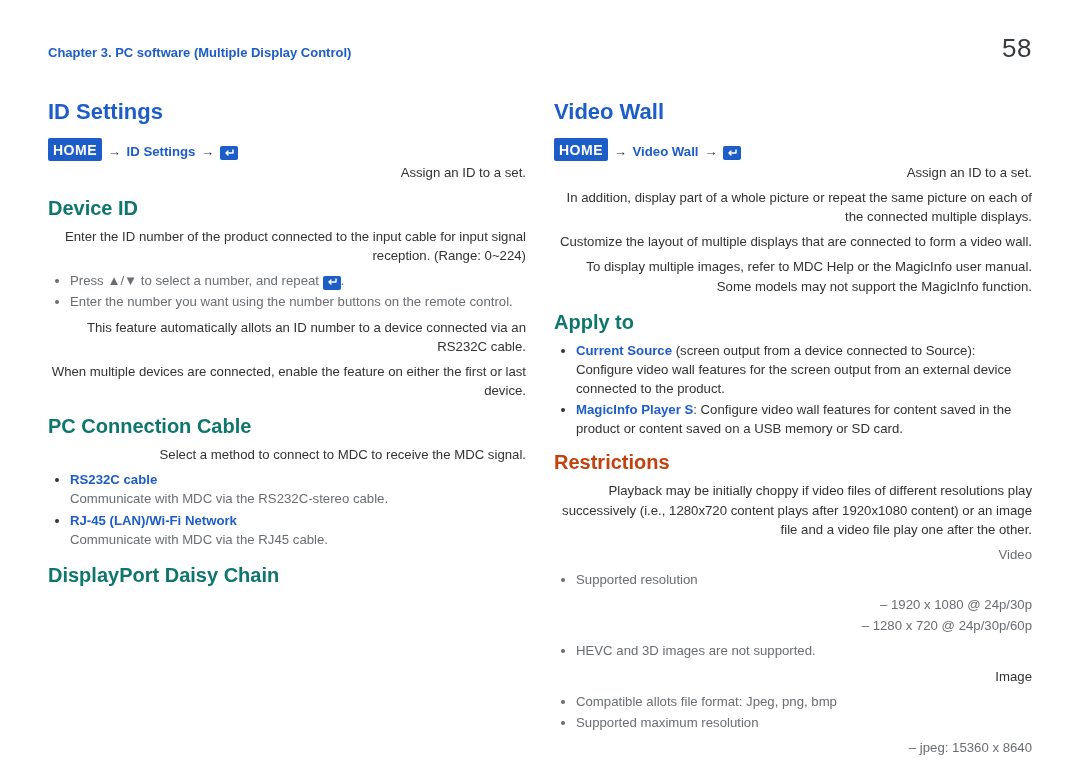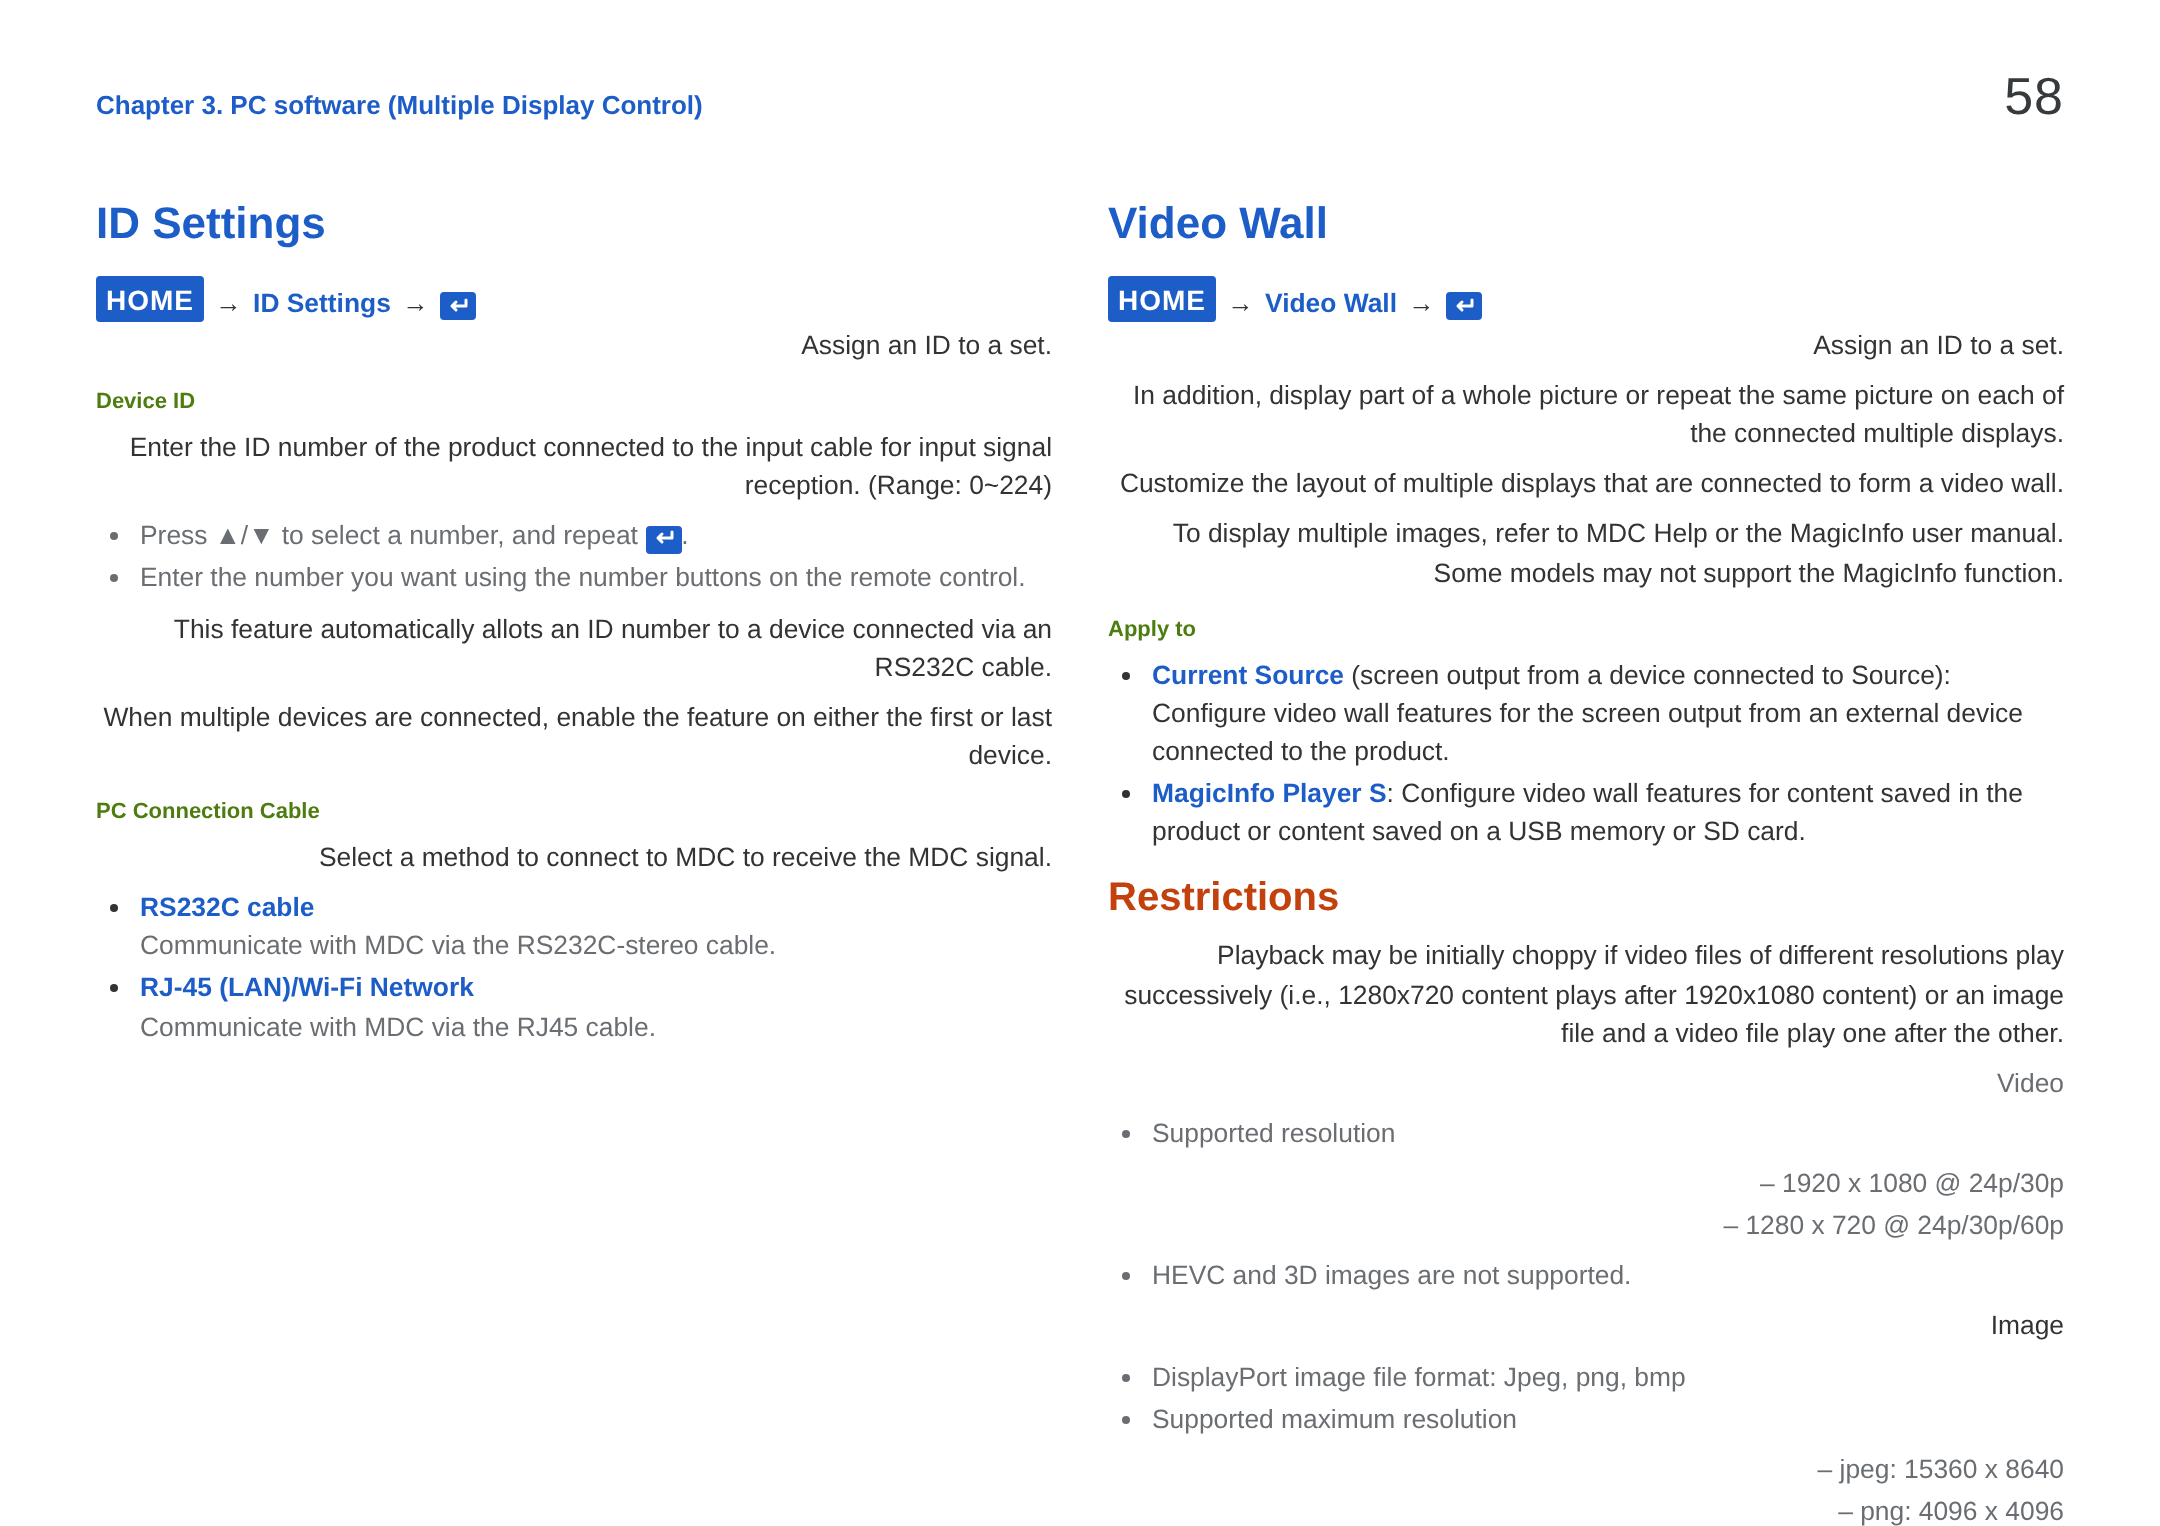--- a/index.html
+++ b/index.html
@@ -43,22 +43,22 @@
     flex: 1;
     min-width: 0;
   }
   h1.section {
     color: #1d5dc7;
     font-size: 22px;
     font-weight: 600;
     margin: 0 0 10px 0;
   }
   h2.sub {
-    color: #4d7c0f;
-    font-size: 11px;
+    color: #0f766e;
+    font-size: 20px;
     font-weight: 600;
     margin: 12px 0 4px 0;
   }
   h3.minor {
     color: #c2410c;
     font-size: 20px;
     font-weight: 600;
     margin: 10px 0 4px 0;
   }
   p {
@@ -173,20 +173,21 @@
         <li>
           <span class="li-key">RS232C cable</span><br>
           <span class="grey">Communicate with MDC via the RS232C-stereo cable.</span>
         </li>
         <li>
           <span class="li-key">RJ-45 (LAN)</span><span class="li-key">/</span><span class="li-key">Wi-Fi Network</span><br>
           <span class="grey">Communicate with MDC via the RJ45 cable.</span>
         </li>
       </ul>
 
+      <h2 class="sub spaced-top">DisplayPort Daisy Chain</h2>
     </div>
 
     <div class="col">
       <h1 class="section">Video Wall</h1>
 
       <div class="nav-crumb">
         <span class="home-chip">HOME</span>
         <span class="arrow">→</span>
         <span class="link">Video Wall</span>
         <span class="arrow">→</span>
@@ -221,21 +222,21 @@
       <ul class="dash">
         <li class="grey">1920 x 1080 @ 24p/30p</li>
         <li class="grey">1280 x 720 @ 24p/30p/60p</li>
       </ul>
       <ul>
         <li class="grey">HEVC and 3D images are not supported.</li>
       </ul>
 
       <p>Image</p>
       <ul>
-        <li class="grey">DisplayPort image file format: Jpeg, png, bmp</li>
+        <li class="grey">Compatible allots file format: Jpeg, png, bmp</li>
         <li class="grey">Supported maximum resolution</li>
       </ul>
       <ul class="dash">
         <li class="grey">jpeg: 15360 x 8640</li>
         <li class="grey">png: 4096 x 4096</li>
         <li class="grey">bmp: 4096 x 4096</li>
       </ul>
     </div>
   </div>
 </div>

